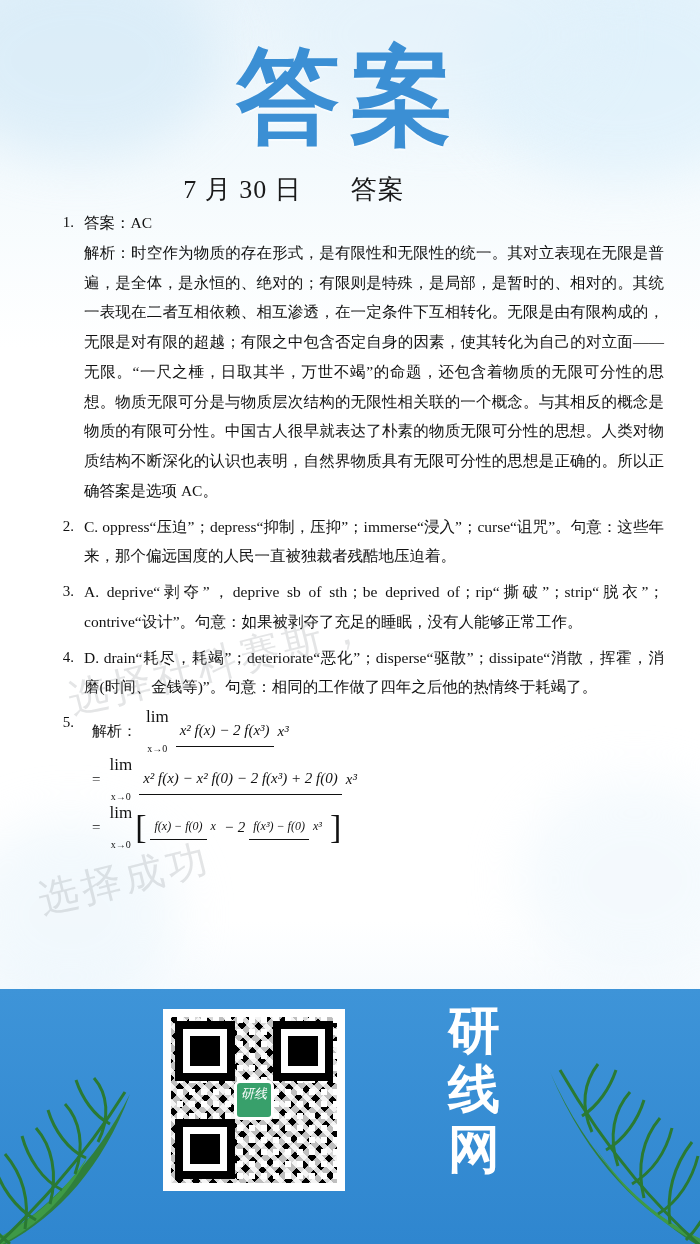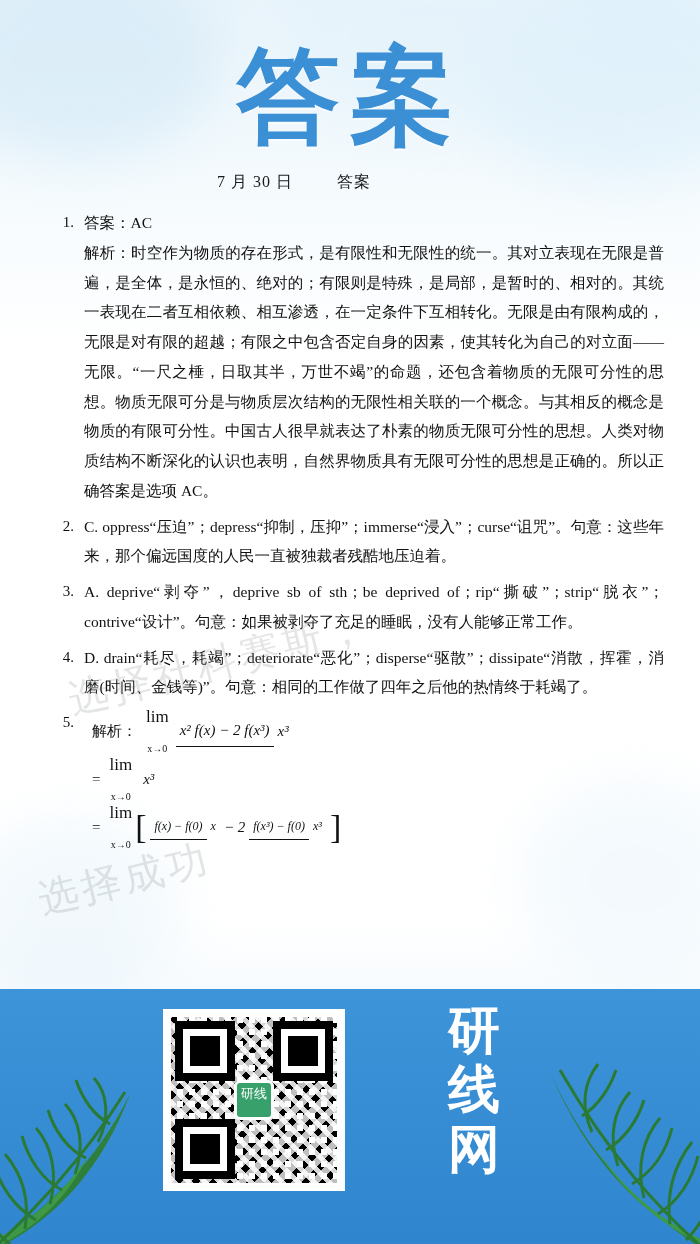--- a/index.html
+++ b/index.html
@@ -50,21 +50,21 @@
     letter-spacing: 10px;
     text-shadow: 0 2px 0 rgba(255,255,255,.5);
   }
   .subtitle {
     position: absolute;
     top: 172px;
     left: 0;
     width: 588px;
     text-align: center;
     font-family: "Liberation Serif", serif;
-    font-size: 16px;
+    font-size: 26px;
     color: #1a1a1a;
     letter-spacing: 1px;
   }
   .subtitle .gap { display: inline-block; width: 34px; }
 
   .content {
     position: absolute;
     top: 208px;
     left: 48px;
     width: 616px;
@@ -179,20 +179,21 @@
   }
   .qr-box {
     position: absolute;
     left: 163px;
     top: 20px;
     width: 182px;
     height: 182px;
     background: #ffffff;
     padding: 8px;
     box-sizing: border-box;
+    font-style: italic;
   }
   .qr {
     width: 166px;
     height: 166px;
     position: relative;
     background-color: #fff;
     background-image:
       repeating-linear-gradient(90deg, #000 0 6px, transparent 6px 12px),
       repeating-linear-gradient(0deg, #000 0 6px, transparent 6px 12px);
     background-size: 12px 12px, 12px 12px;
@@ -319,20 +320,21 @@
             </span>
           </div>
 
           <div class="math-row">
             <span class="lbl">=</span>
             <span class="lim">
               <span class="op">lim</span>
               <span class="sub">x→0</span>
             </span>
             <span class="frac">
+              <span class="num">x² f(x) − x² f(0) − 2 f(x³) + 2 f(0)</span>
               <span class="den">x³</span>
             </span>
           </div>
 
           <div class="math-row">
             <span class="lbl">=</span>
             <span class="lim">
               <span class="op">lim</span>
               <span class="sub">x→0</span>
             </span>

